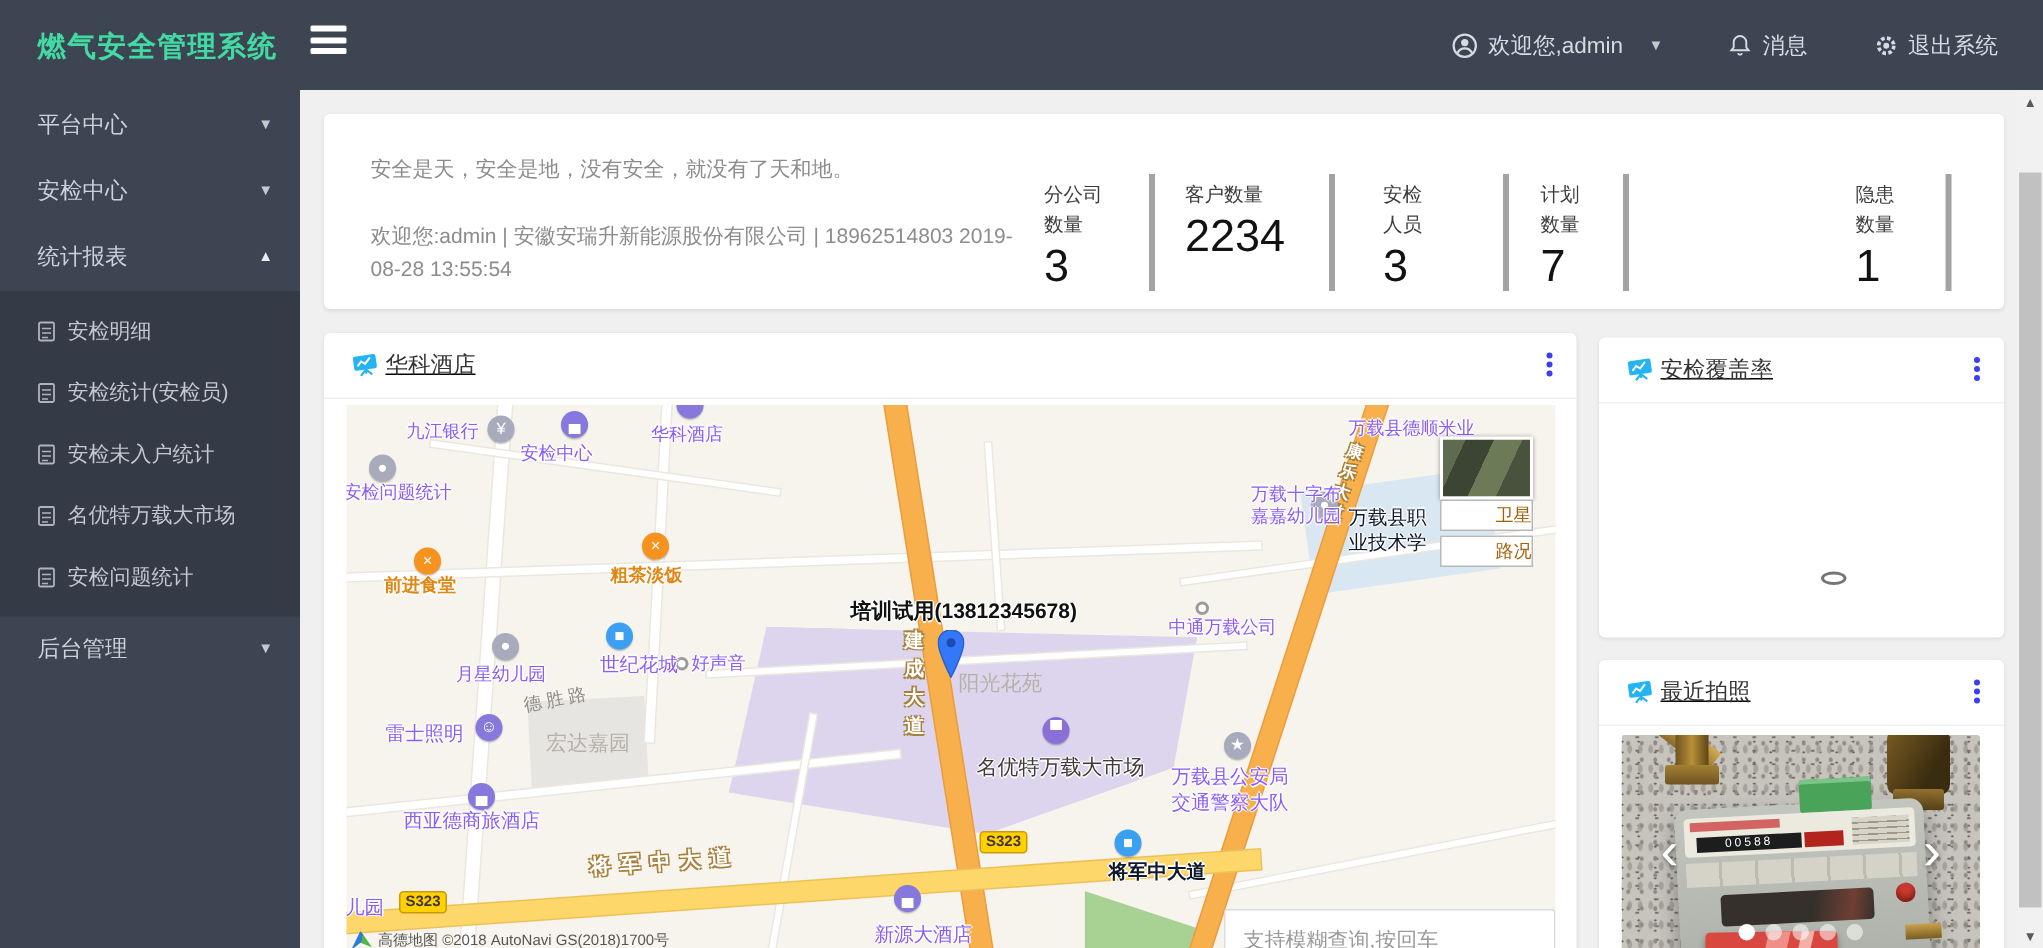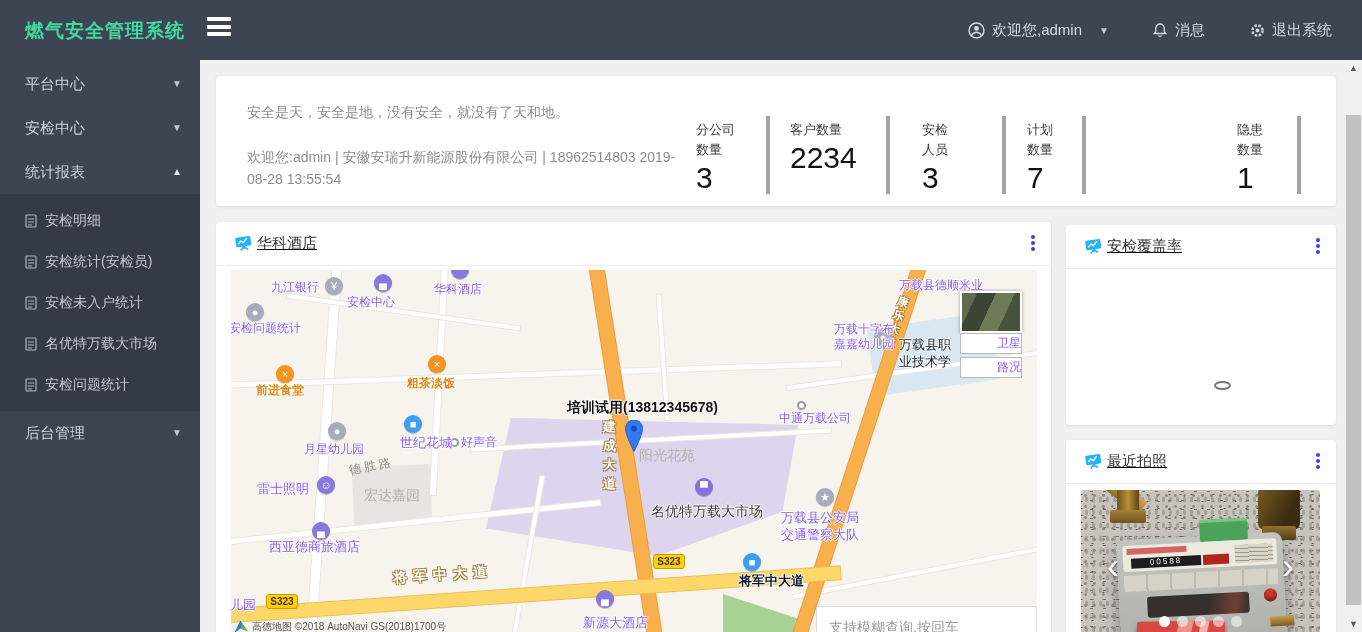--- a/index.html
+++ b/index.html
@@ -49,21 +49,21 @@
   .ic { position:absolute; z-index:4; width:18px; height:18px; border-radius:50%; color:#fff; font-size:11px; line-height:18px; text-align:center; box-shadow:0 1px 1px rgba(0,0,0,.25); }
   .ic-purple { background:#8678dc; } .ic-gray { background:#a7abbb; } .ic-orange { background:#f6921e; }
   .ic-blue { background:#3ba0f2; } .ic-shop { background:#8a6fd8; }
   .ic-dot { width:9px; height:9px; background:#fff; border:2px solid #9b9b9b; box-shadow:none; }
   .area-lb { position:absolute; z-index:3; font-size:14px; color:#b5b1a8; white-space:nowrap; }
   .poi-orange { color:#e08613; } .poi-blue { color:#0f172a; }
   #pin-label { position:absolute; z-index:6; font-size:14px; color:#111; font-weight:bold; text-shadow:1px 0 0 #fff,-1px 0 0 #fff,0 1px 0 #fff,0 -1px 0 #fff; white-space:nowrap; }
   .mapctl { position:absolute; z-index:7; }
   .mapctl .thumb { width:62px; height:42px; border:2px solid #fff; box-shadow:0 0 3px rgba(0,0,0,.4); background:
       linear-gradient(115deg,#5e6b4e 20%,#3c4534 20% 45%,#6d7a58 45% 70%,#49523c 70%); }
-  .mapctl .btn { width:62px; height:21px; background:#fff; border:1px solid #b8b8b8; font-size:12px; color:#8b5cf6; text-align:center; line-height:19px; cursor:pointer;padding-left:36px; }
+  .mapctl .btn { width:62px; height:21px; background:#fff; border:1px solid #b8b8b8; font-size:12px; color:#a16207; text-align:center; line-height:19px; cursor:pointer;padding-left:36px; }
   #map-search { position:absolute; z-index:7; left:585px; top:336px; width:221px; height:46px; background:#fff; border:1px solid #dcdcdc; border-radius:2px; padding:11px 12px; }
   #map-search input { border:none; outline:none; width:100%; font-size:14px; color:#555; }
   #map-search input::placeholder { color:#9a9a9a; }
   #attribution { position:absolute; z-index:7; left:3px; top:350px; display:flex; align-items:center; gap:4px; font-size:10px; color:#555; }
   #amap-logo { width:14px; height:13px; background:linear-gradient(100deg,#2f7bd8 50%,#53b648 50%); clip-path:polygon(0 100%,45% 0,100% 85%,45% 62%); }
 
   
   #coverage-card { left:866px; top:165px; width:270px; height:200px; }
   #empty-oval { position:absolute; left:148px; top:156px; width:17px; height:9px; border:2px solid #757575; border-radius:50%; }
   #photos-card { left:866px; top:380px; width:270px; height:275px; }

